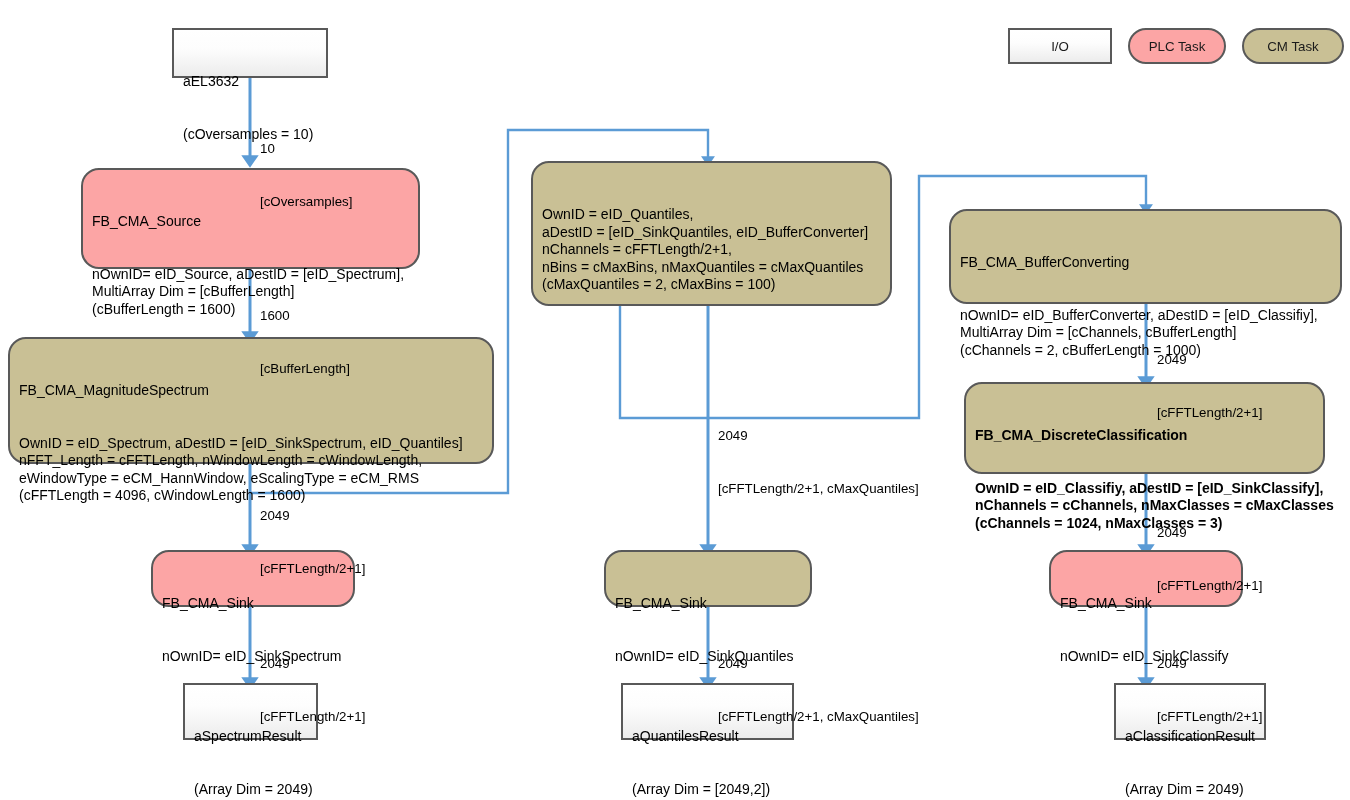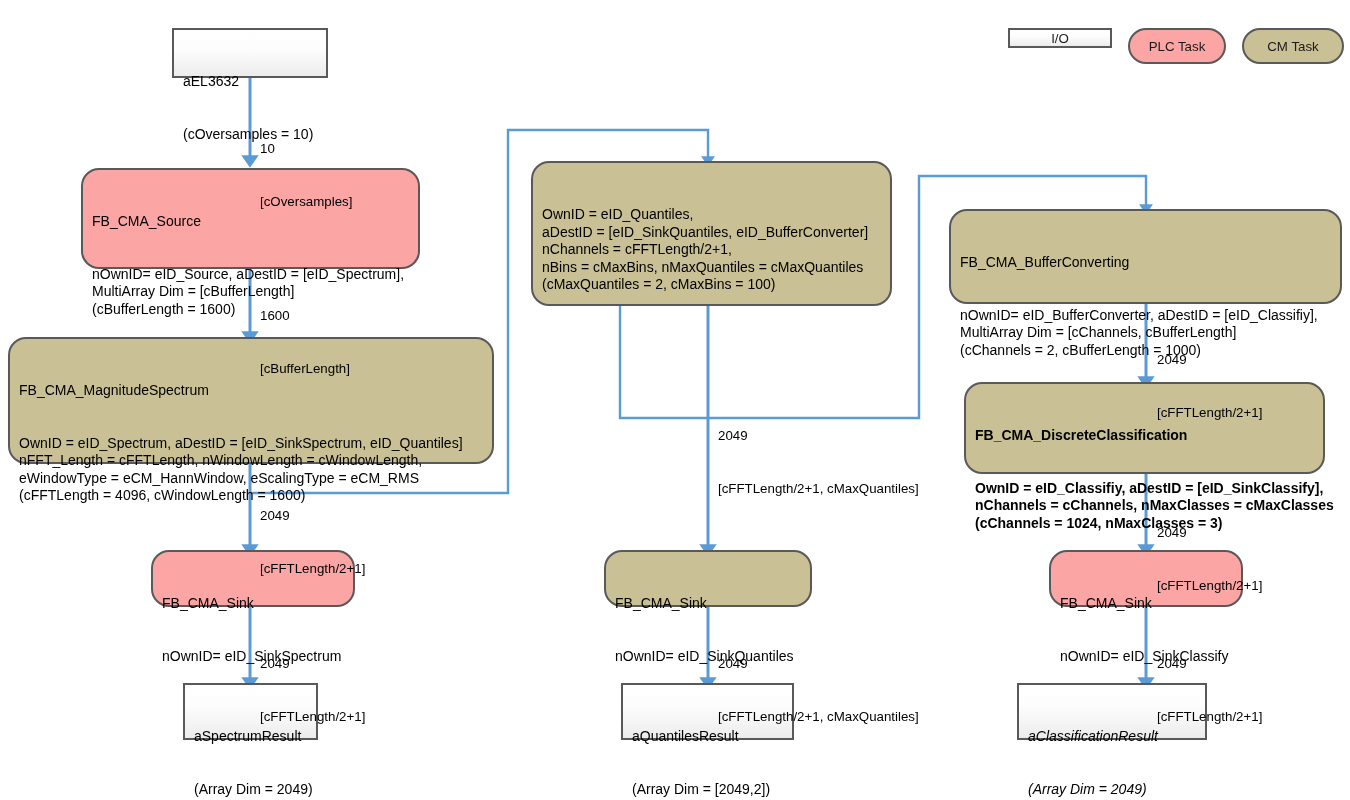--- a/index.html
+++ b/index.html
@@ -117,21 +117,21 @@
 
     <path class="wire" d="M708,607 L708,682" marker-end="url(#ah)"></path>
 
     <path class="wire" d="M1146,303 L1146,381" marker-end="url(#ah)"></path>
 
     <path class="wire" d="M1146,473 L1146,549" marker-end="url(#ah)"></path>
 
     <path class="wire" d="M1146,607 L1146,682" marker-end="url(#ah)"></path>
   </svg>
 
-  <div class="legend-box style-io" style="left:1008px; top:28px; width:104px; height:20px;">
+  <div class="legend-box style-io" style="left:1008px; top:28px; width:104px; height:36px;">
     <span>I/O</span>
   </div>
   <div class="legend-box style-plc" style="left:1128px; top:28px; width:98px; height:36px;">
     <span>PLC Task</span>
   </div>
   <div class="legend-box style-cm" style="left:1242px; top:28px; width:102px; height:36px;">
     <span>CM Task</span>
   </div>
 
   <div class="node style-io" style="left:172px; top:28px; width:156px; height:50px;">
@@ -194,21 +194,21 @@
   <div class="node style-io" style="left:183px; top:683px; width:135px; height:57px;">
     <span class="title">aSpectrumResult</span>
     <span class="body">(Array Dim = 2049)</span>
   </div>
 
   <div class="node style-io" style="left:621px; top:683px; width:173px; height:57px;">
     <span class="title">aQuantilesResult</span>
     <span class="body">(Array Dim = [2049,2])</span>
   </div>
 
-  <div class="node style-io" style="left:1017px; top:683px; width:190px; height:57px;font-style:italic;">
+  <div class="node style-io" style="left:1114px; top:683px; width:152px; height:57px;">
     <span class="title">aClassificationResult</span>
     <span class="body">(Array Dim = 2049)</span>
   </div>
 
   <div class="edge-label" style="left:260px; top:105px;">
     <div>10</div>
     <div>[cOversamples]</div>
   </div>
 
   <div class="edge-label" style="left:260px; top:272px;">

